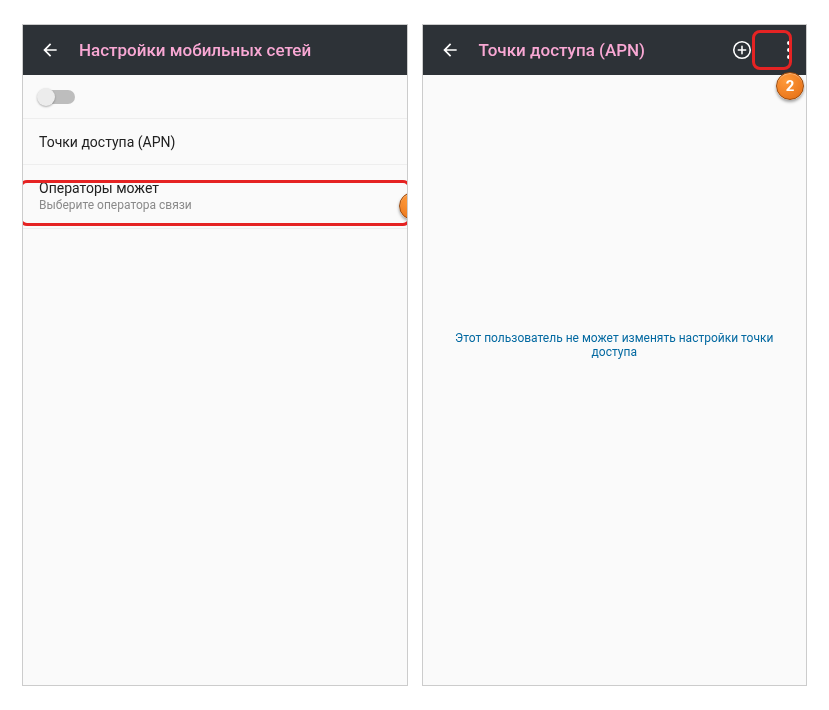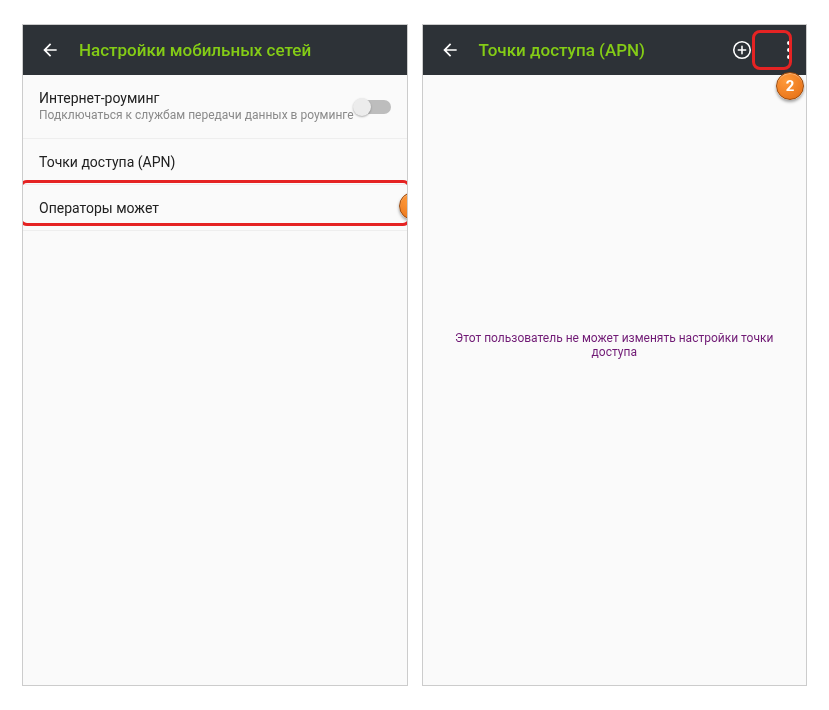--- a/index.html
+++ b/index.html
@@ -24,21 +24,21 @@
       flex: 1;
       background: #fafafa;
       border: 1px solid #ccc;
       display: flex;
       flex-direction: column;
       overflow: hidden;
       position: relative;
     }
     .appbar {
       background: #2d3237;
-      color: #84cc16;
+      color: #f9a8d4;
       height: 50px;
       display: flex;
       align-items: center;
       padding: 0 8px;
       gap: 18px;
     }
     .appbar .back-icon {
       width: 22px;
       height: 22px;
       display: flex;
@@ -154,21 +154,21 @@
     .badge-2 { right: 2px; top: 47px; }
     .empty-message {
       flex: 1;
       display: flex;
       align-items: center;
       justify-content: center;
       padding: 18px;
     }
     .empty-text {
       font-size: 12px;
-      color: #701a75;
+      color: #0369a1;
       text-align: center;
       margin-top: -70px;
     }
     svg { display: block; }
   </style>
 </head>
 <body>
 
 <div class="screens">
 
@@ -177,37 +177,34 @@
       <div class="back-icon">
         <svg width="20" height="20" viewBox="0 0 24 24" fill="none">
             <path d="M20 11H7.83l5.59-5.59L12 4l-8 8 8 8 1.41-1.41L7.83 13H20v-2z" fill="#fff"></path>
           </svg>
       </div>
       <div class="title">Настройки мобильных сетей</div>
     </div>
     <div class="content">
 
       <div class="list-item">
-        <div class="texts">
-          <div class="item-title">Интернет-роуминг</div>
-          <div class="item-subtitle">Подключаться к службам передачи данных в роуминге</div>
-        </div>
         <div class="toggle"></div>
       </div>
 
 
       <div class="list-item">
         <div class="texts">
           <div class="item-title">Точки доступа (APN)</div>
         </div>
       </div>
 
       <div class="list-item">
         <div class="texts">
           <div class="item-title">Операторы может</div>
+          <div class="item-subtitle">Выберите оператора связи</div>
         </div>
       </div>
 
     </div>
 
     <div class="highlight-red highlight-1"></div>
     <div class="badge badge-1">1</div>
   </div>
 
   <div class="phone">

